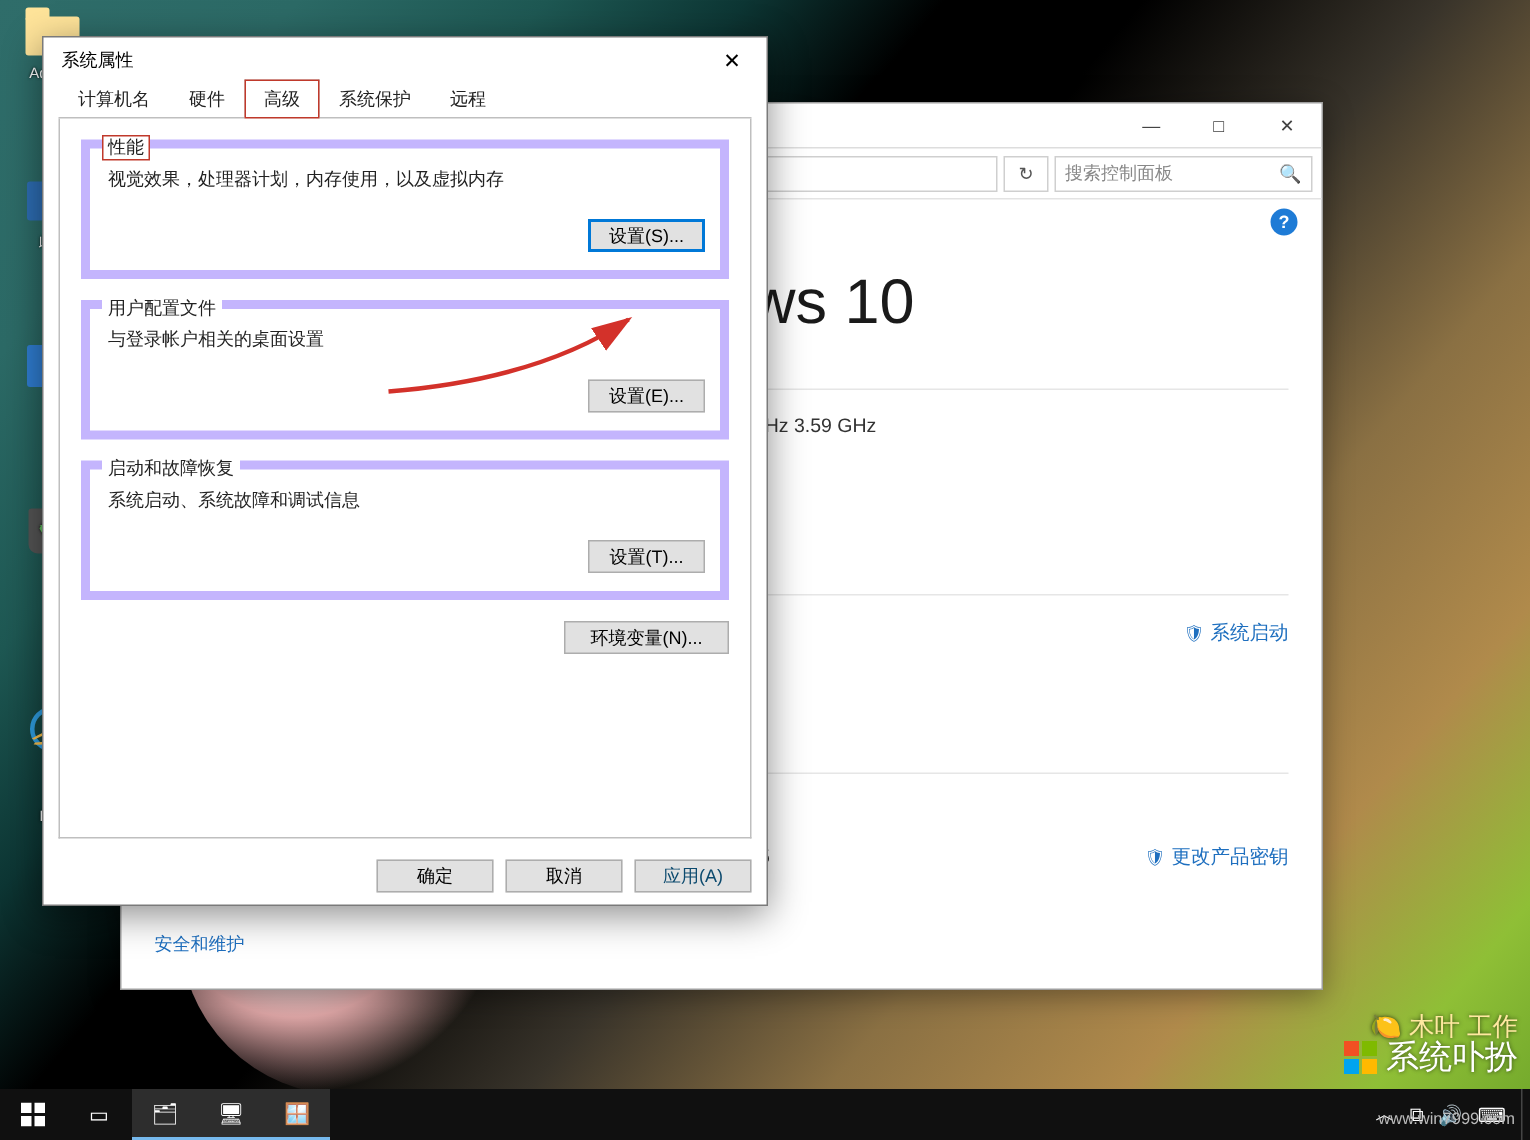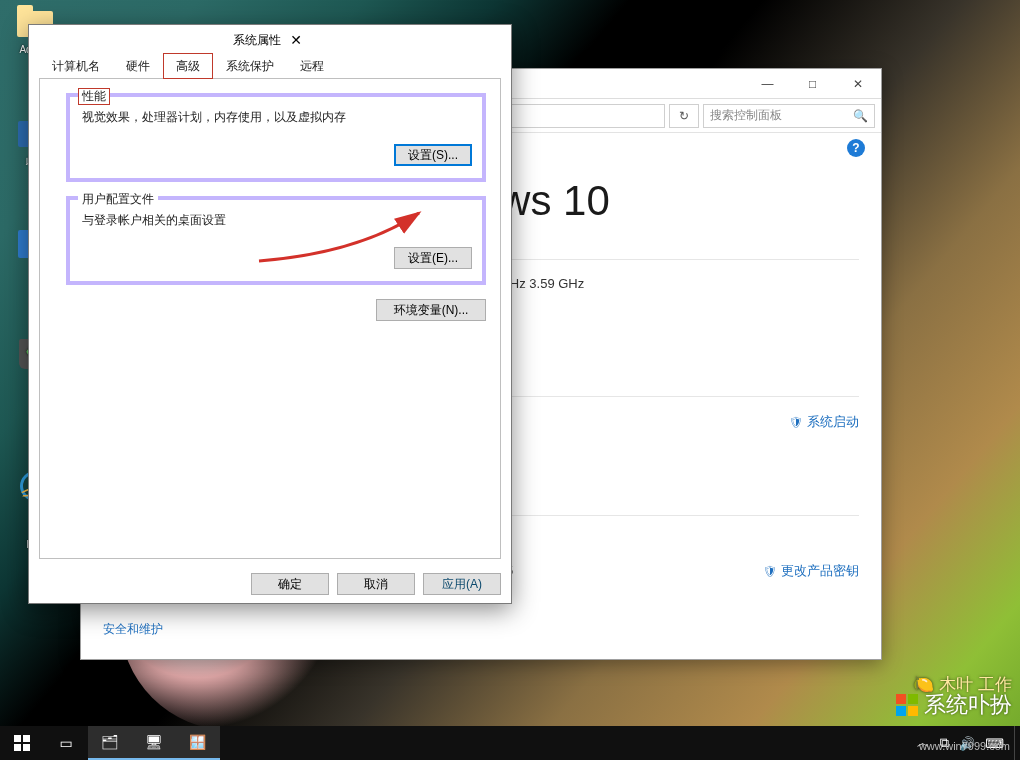--- a/index.html
+++ b/index.html
@@ -47,29 +47,29 @@
   .brand .txt{font-size:42px;font-weight:300;color:#1a1a1a;}
   .info-line{font-size:13px;color:#333;padding:6px 0 6px 200px;}
   .divider{height:1px;background:#e6e6e6;margin:12px 0 10px;}
   .link{color:#1e6fbf;cursor:pointer;}
   .shield:before{content:"🛡";margin-right:4px;font-size:11px;}
   .row-rt{display:flex;justify-content:space-between;padding:6px 0 6px 200px;font-size:13px;color:#333;}
   .seealso{position:absolute;left:22px;bottom:18px;font-size:12px;color:#333;}
   .seealso div{padding:3px 0;}
   
   .window-sysprop{position:absolute;left:28px;top:24px;width:484px;height:580px;background:#fff;border:1px solid #7a7a7a;box-shadow:0 6px 24px rgba(0,0,0,.45);}
-  .sp-titlebar{height:30px;display:flex;align-items:center;justify-content:center;padding:0 8px 0 12px;font-size:12px;color:#000;}
+  .sp-titlebar{height:30px;display:flex;align-items:center;justify-content:space-between;padding:0 8px 0 12px;font-size:12px;color:#000;}
   .sp-titlebar .close{width:30px;height:22px;display:flex;align-items:center;justify-content:center;font-size:14px;}
   .sp-tabsarea{padding:0 10px;}
   .tabs{display:flex;align-items:flex-end;height:24px;border-bottom:1px solid #bfbfbf;}
   .tab{padding:4px 12px 3px;font-size:12px;color:#222;border:1px solid transparent;border-bottom:none;cursor:pointer;margin-top:44px;}
   .tab.active{background:#fff;border:1px solid #bfbfbf;border-bottom:1px solid #fff;position:relative;top:1px;}
   .tab.hl{outline:1px solid #c0392b;outline-offset:-1px;}
   .sp-content{border:1px solid #bfbfbf;border-top:none;padding:14px 14px 10px;height:480px;position:relative;}
-  .fieldset{border:4px solid #c4b5fd;padding:8px 10px 12px;margin-bottom:14px;position:relative;margin-left:12px;}
+  .fieldset{border:6px solid #c4b5fd;padding:8px 10px 12px;margin-bottom:14px;position:relative;}
   .fieldset .legend{position:absolute;top:-9px;left:8px;background:#fff;padding:0 4px;font-size:12px;color:#222;}
   .fieldset .legend.hl{outline:1px solid #c0392b;outline-offset:-1px;}
   .fieldset .desc{font-size:12px;color:#222;padding:4px 0 18px 2px;}
   .btn{display:inline-flex;align-items:center;justify-content:center;min-width:78px;height:22px;padding:0 12px;background:#e1e1e1;border:1px solid #adadad;font-size:12px;cursor:pointer;}
   .btn.primary{border:2px solid #0078d7;background:#e1e1e1;}
   .btn-row-right{text-align:right;}
   .intro{font-size:12px;color:#222;padding:2px 0 12px 2px;}
   .dlg-buttons{position:absolute;right:10px;bottom:8px;display:flex;gap:8px;}
   .btn.disabled{color:#0c4a6e;padding-left:12px;}
   
@@ -219,20 +219,27 @@
       </div>
 
       <div class="fieldset">
         <span class="legend">用户配置文件</span>
         <div class="desc">与登录帐户相关的桌面设置</div>
         <div class="btn-row-right">
           <span class="btn">设置(E)...</span>
         </div>
       </div>
 
+      <div class="fieldset">
+        <span class="legend">启动和故障恢复</span>
+        <div class="desc">系统启动、系统故障和调试信息</div>
+        <div class="btn-row-right">
+          <span class="btn">设置(T)...</span>
+        </div>
+      </div>
 
       <div class="btn-row-right" style="margin-top:6px;">
         <span class="btn" style="min-width:110px;">环境变量(N)...</span>
       </div>
     </div>
   </div>
   <div class="dlg-buttons">
     <span class="btn">确定</span>
     <span class="btn">取消</span>
     <span class="btn disabled">应用(A)</span>

